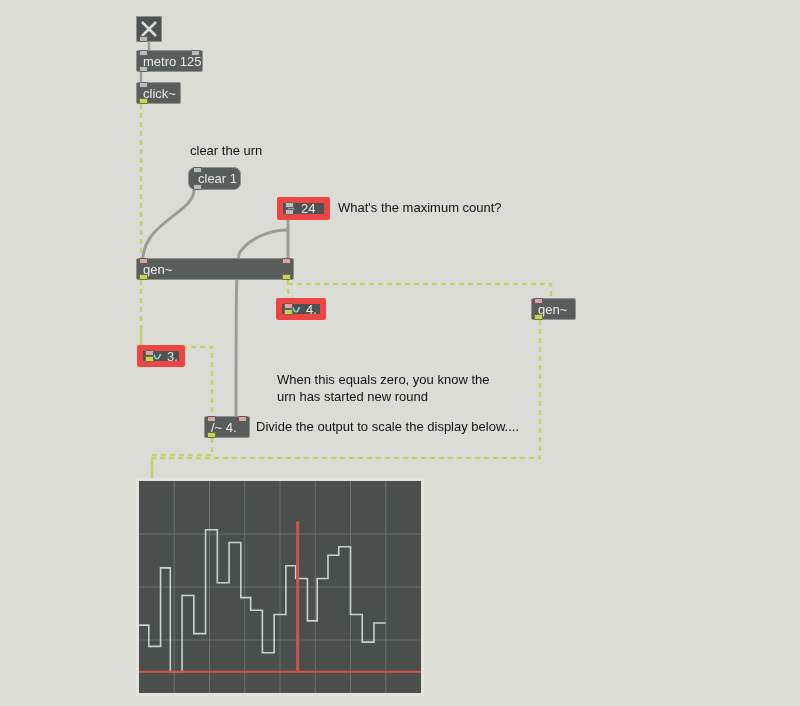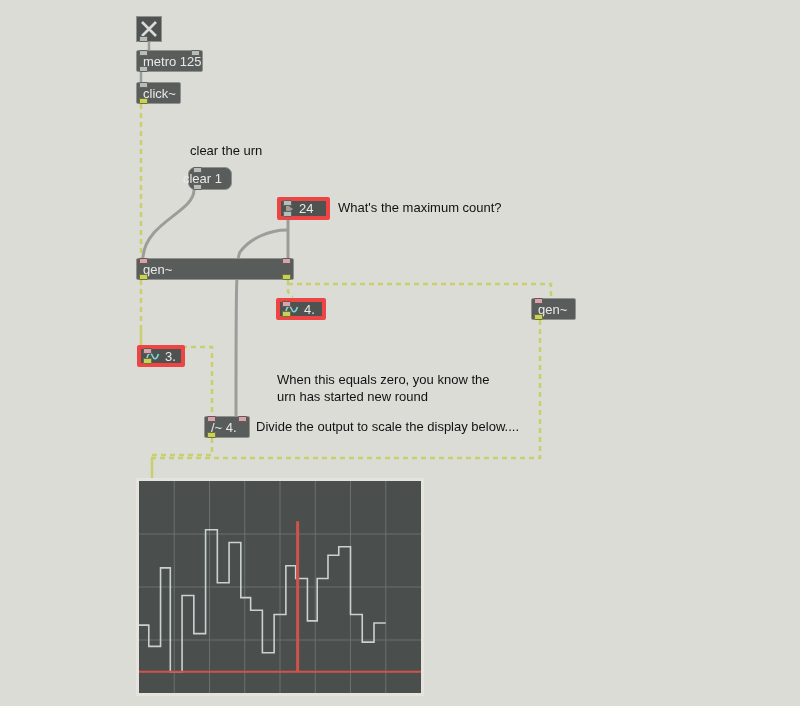--- a/index.html
+++ b/index.html
@@ -44,21 +44,21 @@
     box-sizing:border-box;
     white-space:nowrap;
     z-index:5;
   }
 
   
   .numbox{
     position:absolute;
     background:#4e5352;
     color:#e8eae8;
-    border:4px solid #ef4444;
+    border:6px solid #ef4444;
     border-radius:2px;
     font-size:13px;
     display:flex;align-items:center;
     padding:0 5px;
     box-sizing:border-box;
     white-space:nowrap;
     z-index:5;
   }
   .numbox .tri{
     width:0;height:0;
@@ -153,21 +153,21 @@
   </div>
 
   <div class="obj" style="left:136px;top:82px;width:45px;height:22px;">
     <div class="inlet ctl" style="left:2px;"></div>
     <span class="lbl">click~</span>
     <div class="outlet" style="left:2px;"></div>
   </div>
 
   <div class="comment" style="left:190px;top:142px;">clear the urn</div>
 
-  <div class="msg" style="left:188px;top:167px;width:44px;height:23px;justify-content:flex-end;">
+  <div class="msg" style="left:188px;top:167px;width:53px;height:23px;">
     <div class="inlet ctl" style="left:4px;"></div>
     <span class="lbl">clear 1</span>
     <div class="outlet ctl" style="left:4px;"></div>
   </div>
 
   <div class="numbox" style="left:277px;top:197px;width:53px;height:23px;">
     <div class="inlet ctl" style="left:2px;"></div>
     <span class="tri"></span>
     <span class="lbl">24</span>
     <div class="outlet ctl" style="left:2px;"></div>

